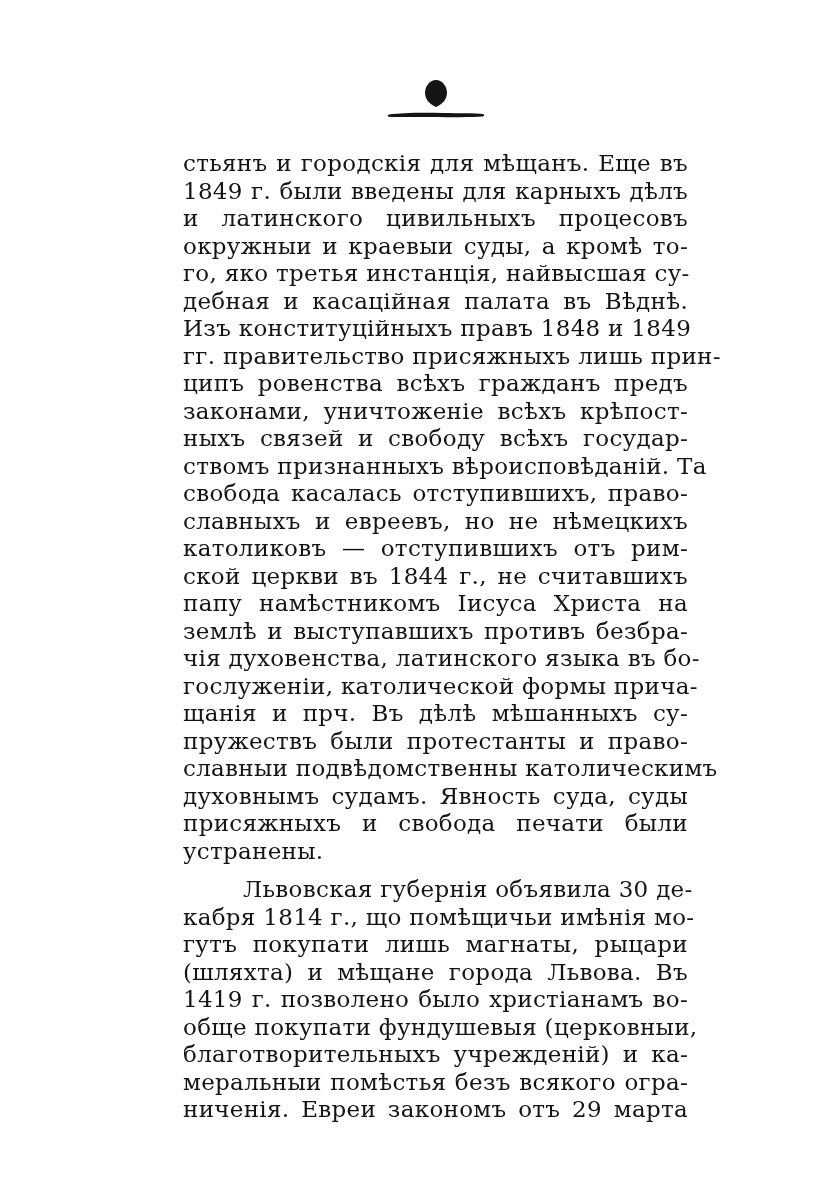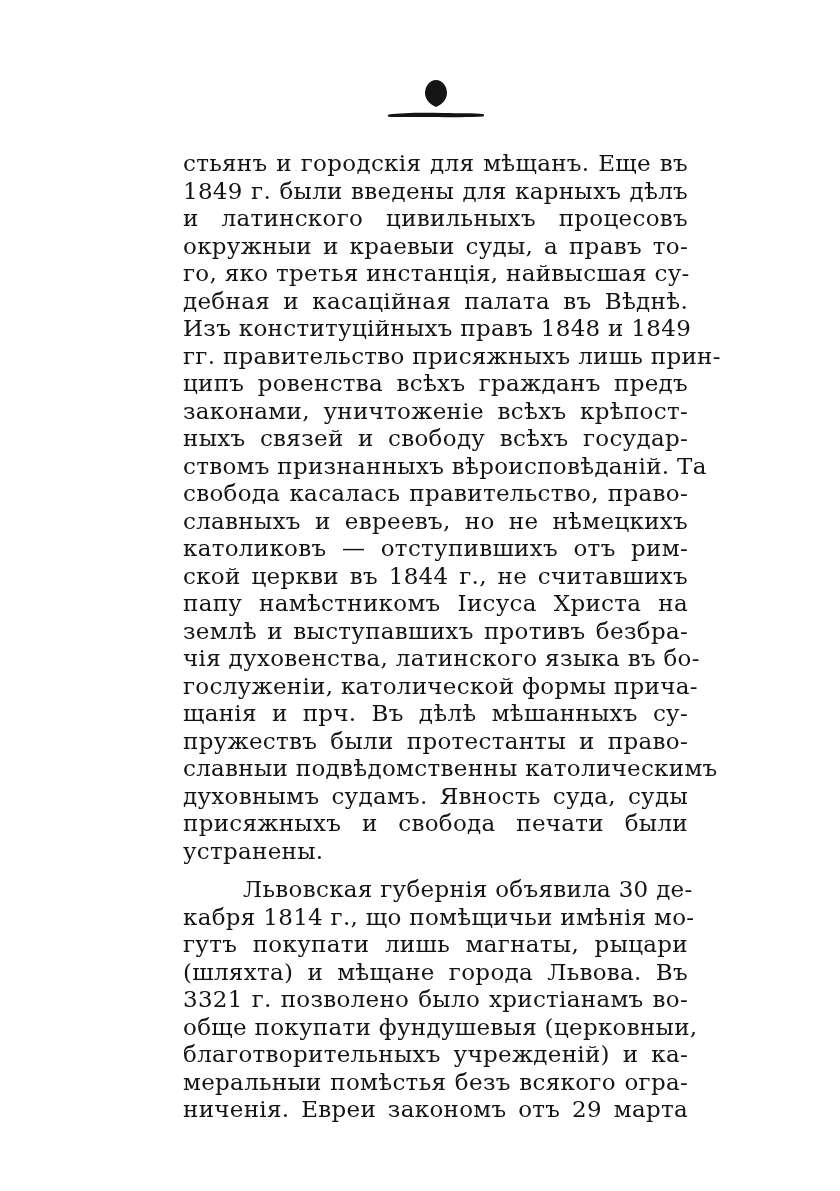--- a/index.html
+++ b/index.html
@@ -71,50 +71,50 @@
       <path d="M55 2 C61 2 66 8 66 15 C66 22 60 27 55 29 C50 27 44 22 44 15 C44 8 49 2 55 2 Z" fill="#141414"></path>
       <path d="M8 36.5 C20 34.8 40 34.5 62 35 C78 35.3 94 35 102 36 C103.5 36.3 103.5 38.2 102 38.6 C90 39.6 70 39.2 50 39 C34 38.8 16 39.4 8 38.8 C6.2 38.6 6.2 36.8 8 36.5 Z" fill="#141414"></path>
     </svg>
   </div>
 
   <div class="text-block">
     <div class="paragraph">
         <div class="line">стьянъ и городскія для мѣщанъ. Еще въ</div>
         <div class="line">1849 г. были введены для карныхъ дѣлъ</div>
         <div class="line">и латинского цивильныхъ процесовъ</div>
-        <div class="line">окружныи и краевыи суды, а правъ то-</div>
+        <div class="line">окружныи и краевыи суды, а кромѣ то-</div>
         <div class="line">го, яко третья инстанція, найвысшая су-</div>
         <div class="line">дебная и касаційная палата въ Вѣднѣ.</div>
         <div class="line">Изъ конституційныхъ правъ 1848 и 1849</div>
         <div class="line">гг. правительство присяжныхъ лишь прин-</div>
         <div class="line">ципъ ровенства всѣхъ гражданъ предъ</div>
         <div class="line">законами, уничтоженіе всѣхъ крѣпост-</div>
         <div class="line">ныхъ связей и свободу всѣхъ государ-</div>
         <div class="line">ствомъ признанныхъ вѣроисповѣданій. Та</div>
-        <div class="line">свобода касалась правительство, право-</div>
+        <div class="line">свобода касалась отступившихъ, право-</div>
         <div class="line">славныхъ и евреевъ, но не нѣмецкихъ</div>
         <div class="line">католиковъ — отступившихъ отъ рим-</div>
         <div class="line">ской церкви въ 1844 г., не считавшихъ</div>
         <div class="line">папу намѣстникомъ Іисуса Христа на</div>
         <div class="line">землѣ и выступавшихъ противъ безбра-</div>
         <div class="line">чія духовенства, латинского языка въ бо-</div>
         <div class="line">гослуженіи, католической формы прича-</div>
         <div class="line">щанія и прч. Въ дѣлѣ мѣшанныхъ су-</div>
         <div class="line">пружествъ были протестанты и право-</div>
         <div class="line">славныи подвѣдомственны католическимъ</div>
         <div class="line">духовнымъ судамъ. Явность суда, суды</div>
         <div class="line">присяжныхъ и свобода печати были</div>
         <div class="line flush-last">устранены.</div>
       </div>
     <div class="paragraph">
         <div class="line first-indent">Львовская губернія объявила 30 де-</div>
         <div class="line">кабря 1814 г., що помѣщичьи имѣнія мо-</div>
         <div class="line">гутъ покупати лишь магнаты, рыцари</div>
         <div class="line">(шляхта) и мѣщане города Львова. Въ</div>
-        <div class="line">3321 г. позволено было христіанамъ во-</div>
+        <div class="line">1419 г. позволено было христіанамъ во-</div>
         <div class="line">обще покупати фундушевыя (церковныи,</div>
         <div class="line">благотворительныхъ учрежденій) и ка-</div>
         <div class="line">меральныи помѣстья безъ всякого огра-</div>
         <div class="line">ниченія. Евреи закономъ отъ 29 марта</div>
       </div>
   </div>
 
 </div>
 
 </body></html>

